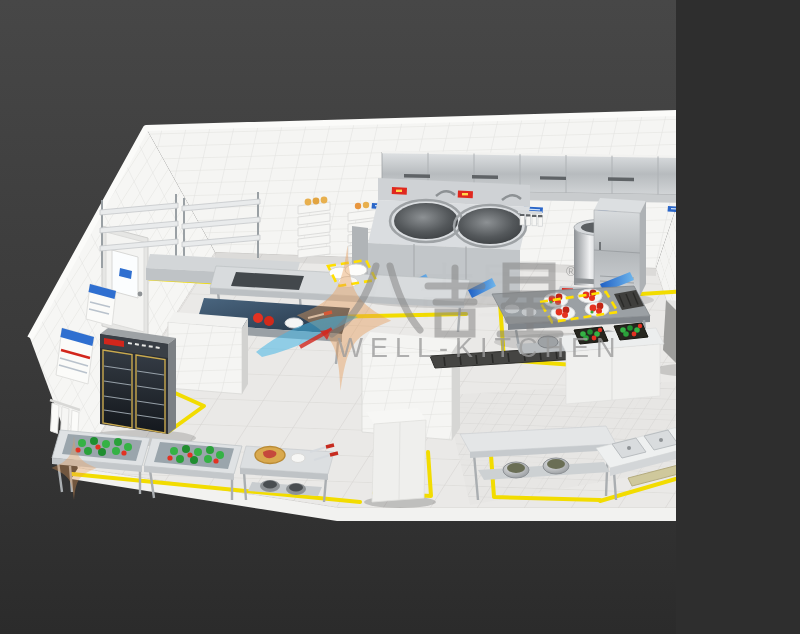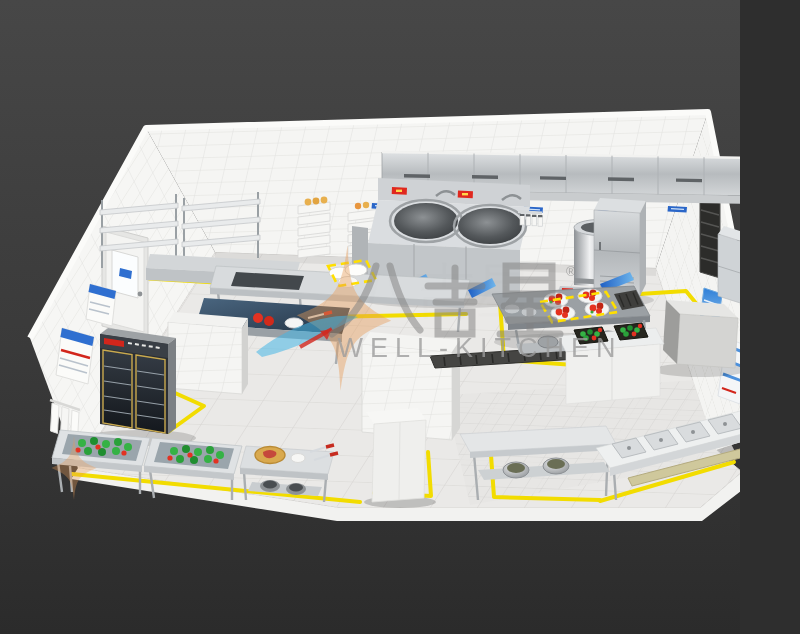--- a/index.html
+++ b/index.html
@@ -1,16 +1,16 @@
 <!DOCTYPE html>
 <html><head>
 <meta charset="utf-8">
 <style>
   html,body{margin:0;padding:0;background:#2e2e2e;}
-  .stage{position:relative;width:740px;height:634px;overflow:hidden;font-family:"Liberation Sans",sans-serif;text-align:right;}
+  .stage{position:relative;width:676px;height:634px;overflow:hidden;font-family:"Liberation Sans",sans-serif;text-align:right;}
   svg{display:block;}
   text{user-select:none;}
 </style>
 </head>
 <body>
 
 <div class="stage">
 <svg width="800" height="634" viewBox="0 0 800 634" xmlns="http://www.w3.org/2000/svg">
   <defs>
     <linearGradient id="bgG" x1="0" y1="0" x2="0" y2="1">

